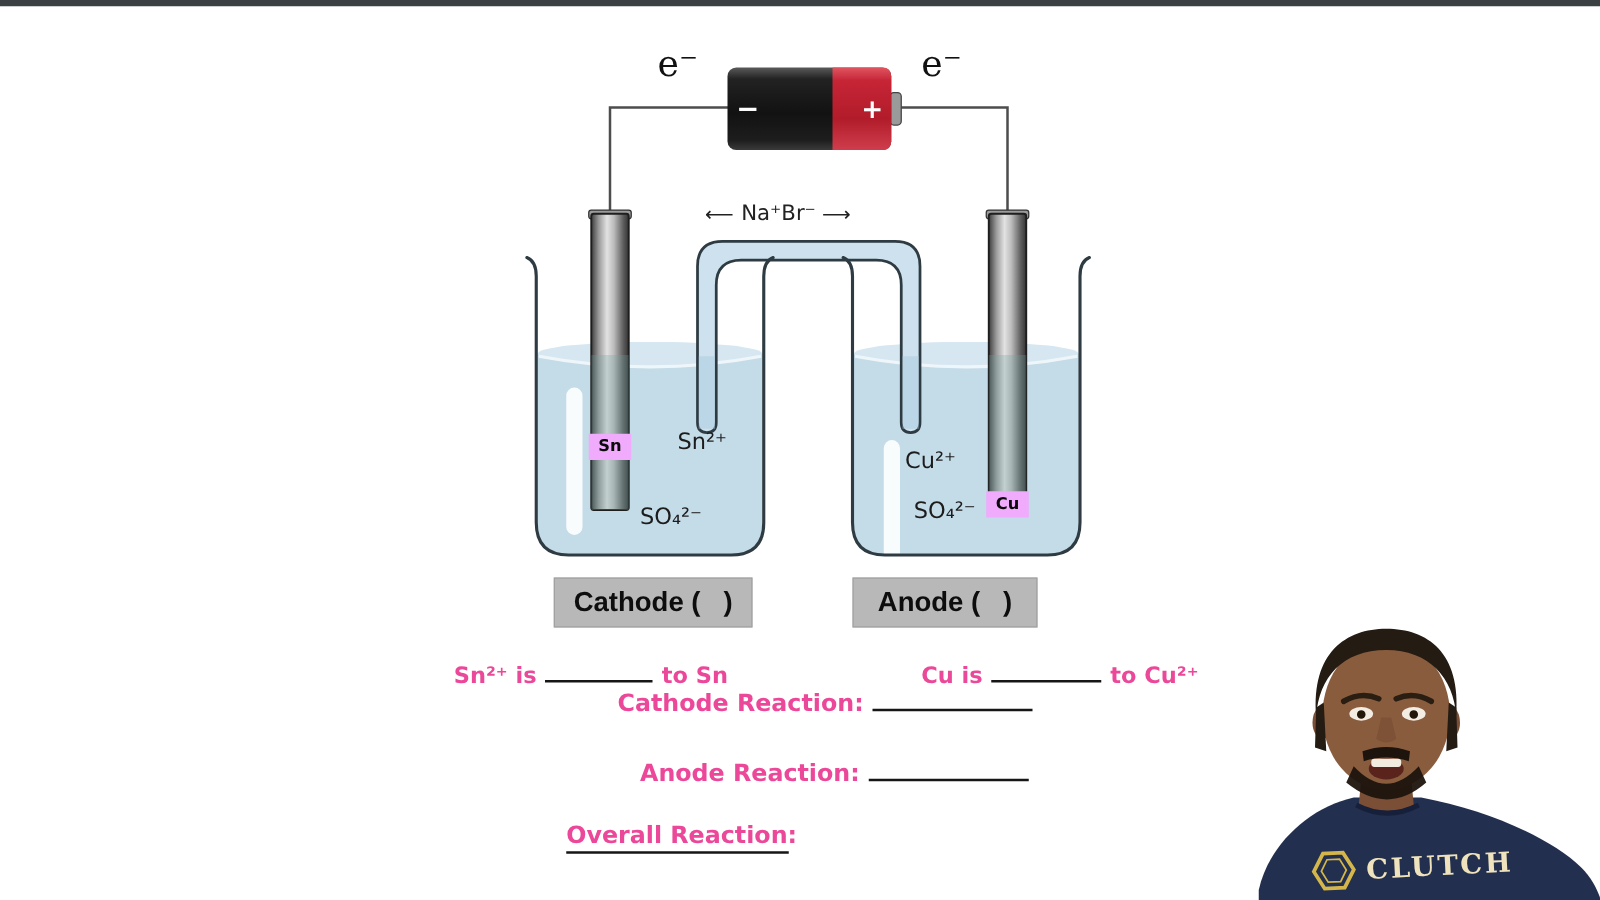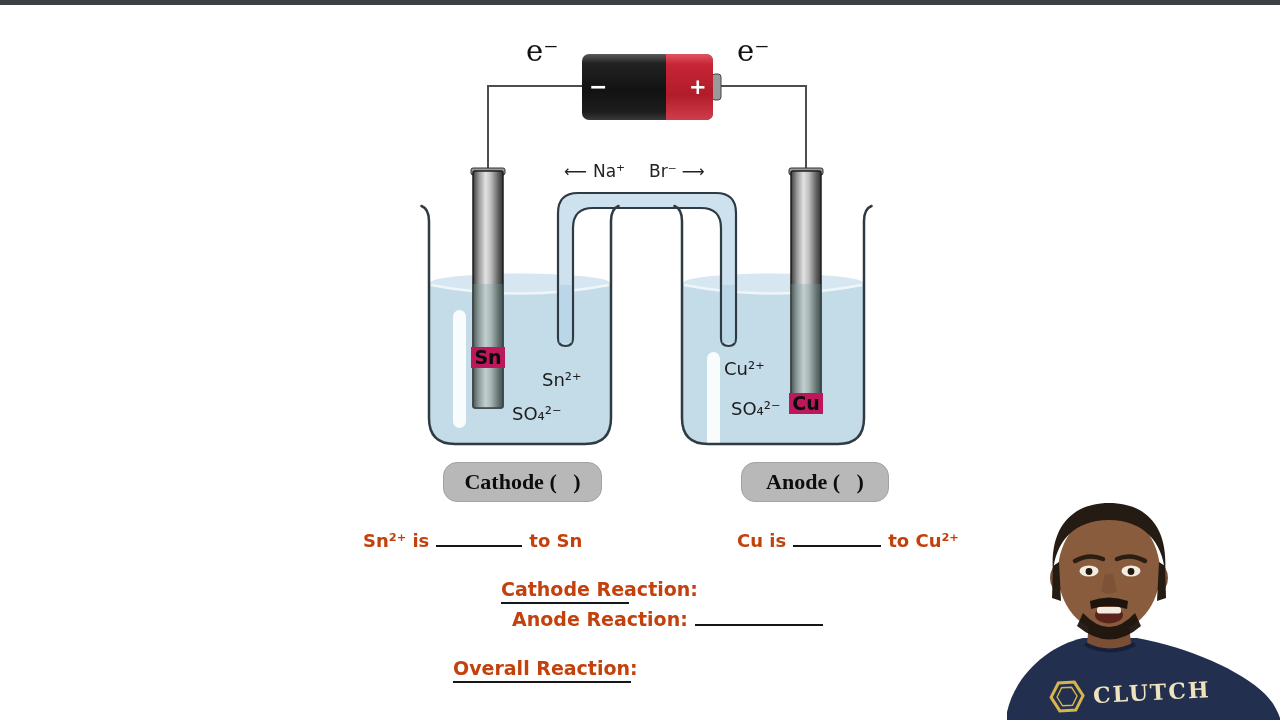--- a/index.html
+++ b/index.html
@@ -8,30 +8,30 @@
     background:#ffffff;font-family:"DejaVu Sans",sans-serif;
   }
   .abs{position:absolute;}
   #top-bar{left:0;top:0;width:1280px;height:5px;background:#3b4042;}
   #stage-svg{left:0;top:0;}
   .serif-e{font-family:"DejaVu Serif",serif;font-size:29px;color:#111;}
   .ionlbl{font-size:18px;color:#1c1c1c;}
   .bridge-ions{left:564px;top:161px;width:162px;display:flex;align-items:center;font-size:17px;color:#222;}
   .bridge-ions .arrow{font-size:16px;}
   .electrode-tag{
-    background:#be185d;color:#0b0b0b;font-weight:bold;font-size:19px;
+    background:#f0abfc;color:#0b0b0b;font-weight:bold;font-size:13px;
     text-align:center;line-height:21px;height:21px;
   }
   .plate{
-    background:#b8b8b8;border:1px solid #a2a2a2;border-radius:14px;
+    background:#b8b8b8;border:1px solid #a2a2a2;border-radius:0;
     height:38px;line-height:38px;text-align:center;
-    font-family:Liberation Serif, serif;font-weight:bold;font-size:22px;color:#0d0d0d;
+    font-family:Liberation Sans, sans-serif;font-weight:bold;font-size:22px;color:#0d0d0d;
     white-space:pre;
   }
-  .wrow{display:flex;align-items:baseline;font-weight:bold;font-size:18px;color:#c2410c;white-space:pre;}
+  .wrow{display:flex;align-items:baseline;font-weight:bold;font-size:18px;color:#ec4899;white-space:pre;}
   .wrow.big{font-size:19px;}
   .blank{display:inline-block;height:2px;border-bottom:2.5px solid #161616;margin:0 7px;}
 </style>
 </head>
 <body>
 
 <div id="top-bar" class="abs"></div>
 
 <svg id="stage-svg" class="abs" width="1280" height="720" viewBox="0 0 1280 720">
   <defs>
@@ -93,46 +93,46 @@
   <path d="M 421.5,206 Q 429,209 429,221 L 429,418 Q 429,444 455,444 L 585,444 Q 611,444 611,418 L 611,221 Q 611,209 618.5,206" fill="none" stroke="#2e3b42" stroke-width="2.5" stroke-linecap="round"></path>
   <path d="M 674.5,206 Q 682,209 682,221 L 682,418 Q 682,444 708,444 L 838,444 Q 864,444 864,418 L 864,221 Q 864,209 871.5,206" fill="none" stroke="#2e3b42" stroke-width="2.5" stroke-linecap="round"></path>
 </svg>
 
 <div class="abs serif-e" style="left:526px;top:34px;">e⁻</div>
 <div class="abs serif-e" style="left:737px;top:34px;">e⁻</div>
 
 <div class="abs bridge-ions">
   <span class="arrow">⟵</span>
   <span style="margin-left:6px;">Na⁺</span>
-  <span style="margin-left:24px;">Br⁻</span>
+  <span style="">Br⁻</span>
   <span class="arrow" style="margin-left:5px;">⟶</span>
 </div>
 
 <div class="abs electrode-tag" style="left:471px;top:347px;width:34px;">Sn</div>
 <div class="abs electrode-tag" style="left:789px;top:345px;width:34px;margin-top:48px;">Cu</div>
 
-<div class="abs ionlbl" style="left:542px;top:369px;">Sn²⁺</div>
+<div class="abs ionlbl" style="left:542px;top:343px;">Sn²⁺</div>
 <div class="abs ionlbl" style="left:512px;top:403px;">SO₄²⁻</div>
 <div class="abs ionlbl" style="left:724px;top:358px;">Cu²⁺</div>
 <div class="abs ionlbl" style="left:731px;top:398px;">SO₄²⁻</div>
 
 <div class="abs plate" style="left:443px;top:462px;width:157px;">Cathode (   )</div>
-<div class="abs plate" style="left:741px;top:462px;width:146px;">Anode (   )</div>
+<div class="abs plate" style="left:682px;top:462px;width:146px;">Anode (   )</div>
 
 <div class="abs wrow" style="left:363px;top:530px;">
   <span>Sn²⁺ is</span>
   <span class="blank" style="width:86px;"></span>
   <span>to Sn</span>
 </div>
 <div class="abs wrow" style="left:737px;top:530px;justify-content:space-between;">
   <span>Cu is</span>
   <span class="blank" style="width:88px;"></span>
   <span>to Cu²⁺</span>
 </div>
-<div class="abs wrow big" style="left:494px;top:578px;flex-direction:column;">
+<div class="abs wrow big" style="left:494px;top:552px;">
   <span>Cathode Reaction:</span>
   <span class="blank" style="width:128px;"></span>
 </div>
 <div class="abs wrow big" style="left:512px;top:608px;text-align:right;">
   <span>Anode Reaction:</span>
   <span class="blank" style="width:128px;"></span>
 </div>
 <div class="abs wrow big" style="left:446px;top:657px;flex-direction:column;">
   <span>Overall Reaction:</span>
   <span class="blank" style="width:178px;"></span>

